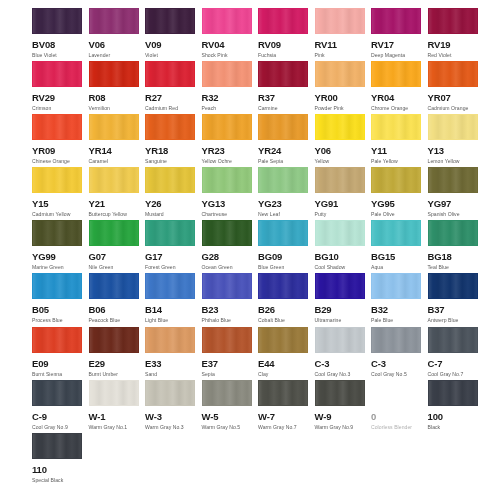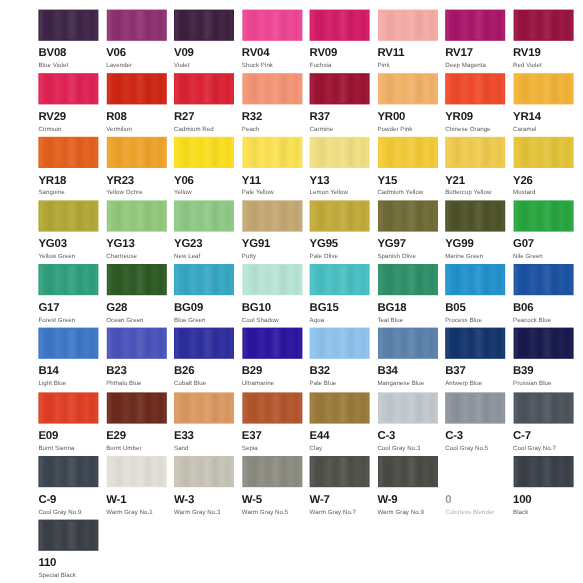--- a/index.html
+++ b/index.html
@@ -161,40 +161,55 @@
         <div class="swatch-chip" style="background: rgb(157, 18, 50);"></div>
         <div class="swatch-code">R37</div>
         <div class="swatch-name">Carmine</div>
       </div>
       <div class="swatch-cell">
         <div class="swatch-chip" style="background: rgb(242, 178, 104);"></div>
         <div class="swatch-code">YR00</div>
         <div class="swatch-name">Powder Pink</div>
       </div>
       <div class="swatch-cell">
+        <div class="swatch-chip" style="background: rgb(251, 169, 29);"></div>
+        <div class="swatch-code">YR04</div>
+        <div class="swatch-name">Chrome Orange</div>
+      </div>
+      <div class="swatch-cell">
+        <div class="swatch-chip" style="background: rgb(228, 90, 24);"></div>
+        <div class="swatch-code">YR07</div>
+        <div class="swatch-name">Cadmium Orange</div>
+      </div>
+      <div class="swatch-cell">
         <div class="swatch-chip" style="background: rgb(240, 74, 42);"></div>
         <div class="swatch-code">YR09</div>
         <div class="swatch-name">Chinese Orange</div>
       </div>
       <div class="swatch-cell">
         <div class="swatch-chip" style="background: rgb(242, 180, 55);"></div>
         <div class="swatch-code">YR14</div>
         <div class="swatch-name">Caramel</div>
       </div>
       <div class="swatch-cell">
         <div class="swatch-chip" style="background: rgb(229, 96, 28);"></div>
         <div class="swatch-code">YR18</div>
         <div class="swatch-name">Sanguine</div>
       </div>
       <div class="swatch-cell">
         <div class="swatch-chip" style="background: rgb(239, 163, 42);"></div>
         <div class="swatch-code">YR23</div>
         <div class="swatch-name">Yellow Ochre</div>
       </div>
       <div class="swatch-cell">
+        <div class="swatch-chip" style="background: rgb(232, 154, 42);"></div>
+        <div class="swatch-code">YR24</div>
+        <div class="swatch-name">Pale Sepia</div>
+      </div>
+      <div class="swatch-cell">
         <div class="swatch-chip" style="background: rgb(251, 223, 28);"></div>
         <div class="swatch-code">Y06</div>
         <div class="swatch-name">Yellow</div>
       </div>
       <div class="swatch-cell">
         <div class="swatch-chip" style="background: rgb(251, 226, 81);"></div>
         <div class="swatch-code">Y11</div>
         <div class="swatch-name">Pale Yellow</div>
       </div>
       <div class="swatch-cell">
@@ -211,25 +226,20 @@
         <div class="swatch-chip" style="background: rgb(240, 203, 78);"></div>
         <div class="swatch-code">Y21</div>
         <div class="swatch-name">Buttercup Yellow</div>
       </div>
       <div class="swatch-cell">
         <div class="swatch-chip" style="background: rgb(228, 196, 57);"></div>
         <div class="swatch-code">Y26</div>
         <div class="swatch-name">Mustard</div>
       </div>
       <div class="swatch-cell">
-        <div class="swatch-chip" style="background: rgb(178, 168, 54);"></div>
-        <div class="swatch-code">YG03</div>
-        <div class="swatch-name">Yellow Green</div>
-      </div>
-      <div class="swatch-cell">
         <div class="swatch-chip" style="background: rgb(146, 201, 123);"></div>
         <div class="swatch-code">YG13</div>
         <div class="swatch-name">Chartreuse</div>
       </div>
       <div class="swatch-cell">
         <div class="swatch-chip" style="background: rgb(143, 201, 134);"></div>
         <div class="swatch-code">YG23</div>
         <div class="swatch-name">New Leaf</div>
       </div>
       <div class="swatch-cell">
@@ -316,33 +326,23 @@
         <div class="swatch-chip" style="background: rgb(42, 20, 160);"></div>
         <div class="swatch-code">B29</div>
         <div class="swatch-name">Ultramarine</div>
       </div>
       <div class="swatch-cell">
         <div class="swatch-chip" style="background: rgb(143, 195, 238);"></div>
         <div class="swatch-code">B32</div>
         <div class="swatch-name">Pale Blue</div>
       </div>
       <div class="swatch-cell">
-        <div class="swatch-chip" style="background: rgb(91, 129, 171);"></div>
-        <div class="swatch-code">B34</div>
-        <div class="swatch-name">Manganese Blue</div>
-      </div>
-      <div class="swatch-cell">
         <div class="swatch-chip" style="background: rgb(18, 53, 110);"></div>
         <div class="swatch-code">B37</div>
         <div class="swatch-name">Antwerp Blue</div>
-      </div>
-      <div class="swatch-cell">
-        <div class="swatch-chip" style="background: rgb(22, 25, 76);"></div>
-        <div class="swatch-code">B39</div>
-        <div class="swatch-name">Prussian Blue</div>
       </div>
       <div class="swatch-cell">
         <div class="swatch-chip" style="background: rgb(224, 63, 36);"></div>
         <div class="swatch-code">E09</div>
         <div class="swatch-name">Burnt Sienna</div>
       </div>
       <div class="swatch-cell">
         <div class="swatch-chip" style="background: rgb(109, 42, 28);"></div>
         <div class="swatch-code">E29</div>
         <div class="swatch-name">Burnt Umber</div>

